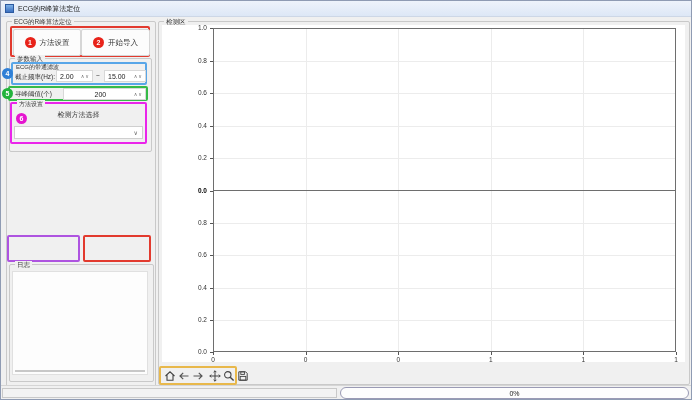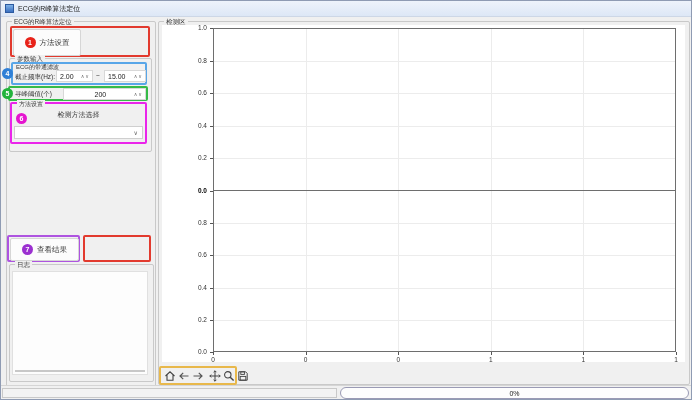--- a/index.html
+++ b/index.html
@@ -53,20 +53,24 @@
 
   <div class="gbox" style="left:5px;top:20px;width:148px;height:371px;">
     <span class="glabel">ECG的R峰算法定位</span>
   </div>
 
   <div class="abox red" style="left:9px;top:25px;width:140px;height:31px;"></div>
   <div class="btn" style="left:12px;top:28px;width:66px;height:25px;">
     <span class="badge red">1</span>
     <span>方法设置</span>
   </div>
+  <div class="btn" style="left:80px;top:28px;width:67px;height:25px;">
+    <span class="badge red">2</span>
+    <span>开始导入</span>
+  </div>
 
   <div class="gbox" style="left:8px;top:57px;width:141px;height:92px;">
     <span class="glabel">参数输入</span>
   </div>
 
   <div class="abox blue" style="left:10px;top:61px;width:136px;height:23px;"></div>
   <span class="badge blue abadge" style="left:1px;top:67px;">4</span>
   <span class="lbl" style="left:15px;top:62px;font-size:6px;">ECG的带通滤波</span>
   <span class="lbl" style="left:14px;top:72px;">截止频率(Hz):</span>
   <div class="spin" style="left:55px;top:69px;width:37px;height:12px;">
@@ -91,24 +95,20 @@
     <span class="glabel" style="font-size:6px;">方法设置</span>
   </div>
   <div class="center-lbl" style="left:9px;top:109px;width:137px;">检测方法选择</div>
   <span class="badge magenta abadge" style="left:15px;top:112px;">6</span>
   <div class="combo" style="left:13px;top:125px;width:129px;height:13px;">
     <span></span>
     <span class="chev">∨</span>
   </div>
 
   <div class="abox purple" style="left:6px;top:234px;width:73px;height:27px;"></div>
-  <div class="btn" style="left:9px;top:237px;width:67px;height:21px;">
-    <span class="badge purple">7</span>
-    <span>查看结果</span>
-  </div>
   <div class="abox red" style="left:82px;top:234px;width:68px;height:27px;"></div>
 
   <div class="gbox" style="left:8px;top:263px;width:143px;height:116px;">
     <span class="glabel">日志</span>
   </div>
   <div class="logarea" style="left:11px;top:270px;width:136px;height:104px;">
     <span></span>
   </div>
   <div class="logscroll" style="left:14px;top:369px;width:130px;height:2px;"></div>
 

